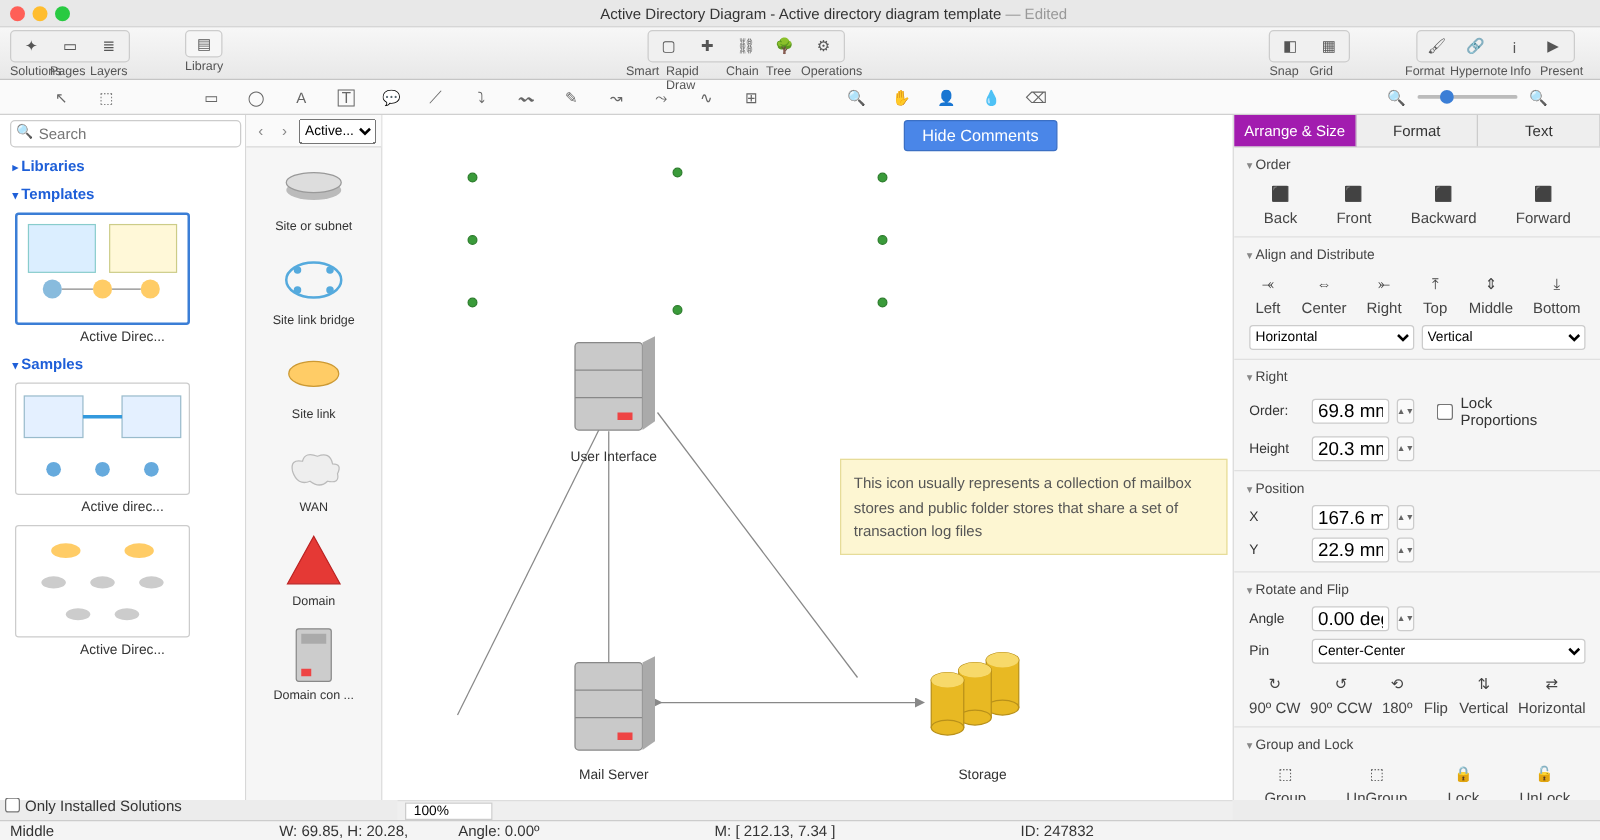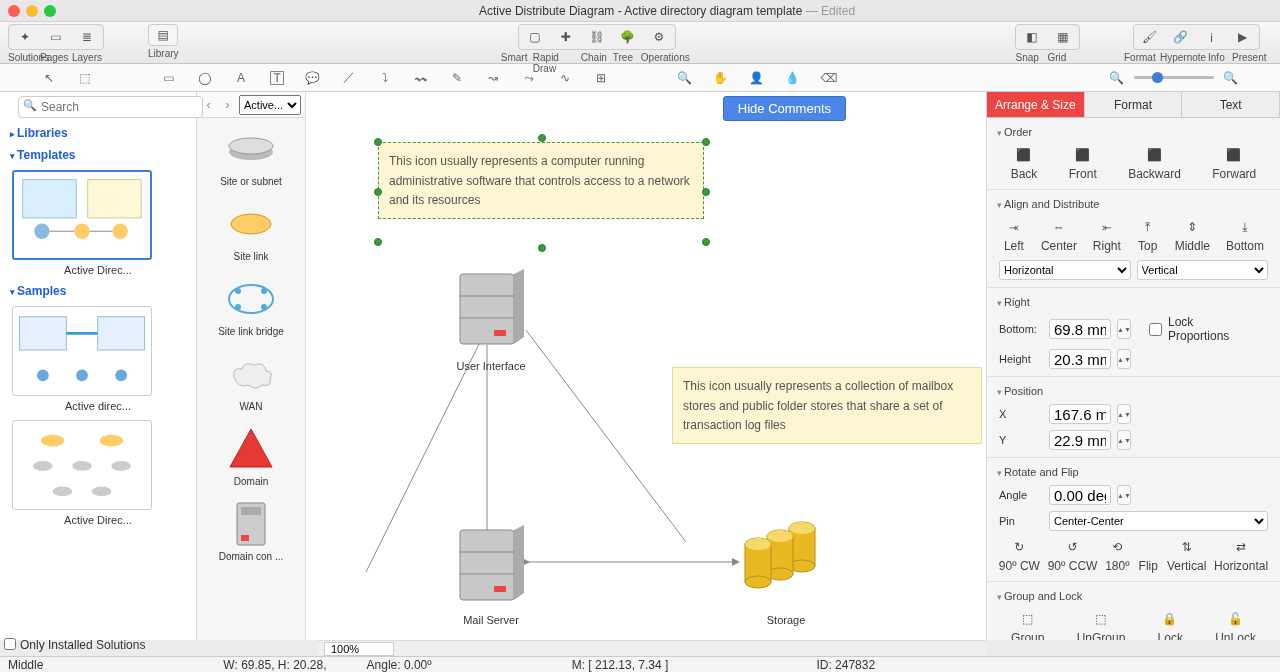--- a/index.html
+++ b/index.html
@@ -17,21 +17,21 @@
 .single .tbicon{border:1px solid #ccc;border-radius:4px;background:#f6f6f6}
 .spacer{flex:1}
 .toolbar2{height:28px;background:#fafafa;border-bottom:1px solid #d0d0d0;display:flex;align-items:center;padding:0 40px;gap:18px}
 .tb2i{width:18px;height:18px;display:flex;align-items:center;justify-content:center;color:#666}
 .tb2gap{width:30px}
 .zoom{margin-left:auto;display:flex;align-items:center;gap:8px}
 .slider{width:80px;height:3px;background:#bbb;border-radius:2px;position:relative}
 .slider::after{content:"";position:absolute;left:18px;top:-4px;width:11px;height:11px;border-radius:50%;background:#3b7ed6}
 .main{display:flex;height:548px}
 .leftcol{width:197px;background:#fff;border-right:1px solid #d8d8d8;display:flex;flex-direction:column}
-.search{margin:4px 18px;display:flex;align-items:center;gap:4px}
+.search{margin:4px 8px;display:flex;align-items:center;gap:4px}
 .search input{flex:1;height:22px;border:1px solid #ccc;border-radius:4px;padding:0 6px 0 22px;background:#fff}
 .srch-wrap{position:relative;flex:1}
 .srch-wrap::before{content:"🔍";position:absolute;left:5px;top:3px;font-size:11px;color:#999}
 .accent{color:#c94fc9}
 .treehdr{padding:4px 10px;color:#1e5fd8;font-weight:600;cursor:pointer}
 .treehdr::before{content:"▸ ";font-size:9px}
 .treehdr.open::before{content:"▾ "}
 .thumb{margin:4px 12px;text-align:center}
 .thumb .img{width:140px;height:90px;background:#fff;border:1px solid #ccc;border-radius:3px;position:relative;overflow:hidden}
 .thumb.sel .img{border:2px solid #3b7ed6}
@@ -49,21 +49,21 @@
 .canvas{position:absolute;inset:0}
 .hidec{position:absolute;top:4px;right:140px;background:#4a86e8;color:#fff;padding:4px 14px;border-radius:3px;font-size:13px;border:1px solid #3b6fc4}
 .note{position:absolute;background:#fdf6d2;border:1px solid #e6dc99;padding:8px 10px;font-size:14px;color:#555;line-height:1.4}
 .note.sel{border:1.5px dashed #3a9b3a}
 .handle{position:absolute;width:8px;height:8px;background:#3a9b3a;border:1px solid #2d7d2d;border-radius:50%}
 .nodelbl{position:absolute;font-size:11px;color:#333;text-align:center}
 .shape{position:absolute}
 .rightcol{width:294px;background:#f5f5f5;border-left:1px solid #d8d8d8;overflow:auto}
 .rtabs{display:flex;height:26px;border-bottom:1px solid #ccc}
 .rtab{flex:1;text-align:center;line-height:26px;background:#eee;border-right:1px solid #ccc;font-size:12px;color:#333}
-.rtab.act{background:#ef4444;color:#fff}
+.rtab.act{background:#a21caf;color:#fff}
 .section{border-bottom:1px solid #e0e0e0;padding:4px 0}
 .sechdr{font-size:11px;color:#444;padding:4px 10px;font-weight:500}
 .sechdr::before{content:"▾ ";font-size:9px;color:#888}
 .row{display:flex;align-items:center;padding:3px 12px;gap:6px}
 .row label{width:44px;font-size:11px;color:#333}
 .inp{width:62px;height:20px;border:1px solid #ccc;border-radius:3px;padding:0 4px;font-size:15px;background:#fff}
 .stepper{width:14px;height:20px;border:1px solid #ccc;border-radius:3px;background:#fafafa;display:flex;flex-direction:column;font-size:7px;color:#666;align-items:center;justify-content:space-around}
 .iconrow{display:flex;justify-content:space-around;padding:4px 8px;text-align:center}
 .iconcell{font-size:10px;color:#444;display:flex;flex-direction:column;align-items:center;gap:3px}
 .iconcell .ic{width:22px;height:18px;display:flex;align-items:center;justify-content:center}
@@ -78,21 +78,21 @@
 svg{overflow:visible}
 </style>
 </head>
 <body>
 
 <div class="titlebar">
   <div class="tl-dot tl-r"></div>
   <div class="tl-dot tl-y"></div>
   <div class="tl-dot tl-g"></div>
   <div class="title">
-    <span>Active Distribute Diagram - Active directory diagram template</span><span class="edited"> — Edited</span>
+    <span>Active Directory Diagram - Active directory diagram template</span><span class="edited"> — Edited</span>
   </div>
 </div>
 
 <div class="toolbar1">
   <div class="tbgroup">
       <div class="tbicons">
     <div class="tbicon">✦</div>
     <div class="tbicon">▭</div>
     <div class="tbicon">≣</div>
   </div>
@@ -240,37 +240,37 @@
           <div class="ico">
             <svg width="50" height="30">
               <ellipse cx="25" cy="18" rx="22" ry="8" fill="#bbb"></ellipse>
               <ellipse cx="25" cy="12" rx="22" ry="8" fill="#ddd" stroke="#999"></ellipse>
             </svg>
           </div>
           <div class="lbl">Site or subnet</div>
         </div>
       <div class="stencil">
           <div class="ico">
-            <svg width="50" height="30">
-              <ellipse cx="25" cy="15" rx="20" ry="10" fill="#fc6" stroke="#c93"></ellipse>
-            </svg>
-          </div>
-          <div class="lbl">Site link</div>
-        </div>
-      <div class="stencil">
-          <div class="ico">
             <svg width="50" height="40">
               <ellipse cx="25" cy="20" rx="22" ry="14" fill="none" stroke="#5ad" stroke-width="2"></ellipse>
               <circle cx="12" cy="12" r="3" fill="#5ad"></circle>
               <circle cx="38" cy="12" r="3" fill="#5ad"></circle>
               <circle cx="12" cy="28" r="3" fill="#5ad"></circle>
               <circle cx="38" cy="28" r="3" fill="#5ad"></circle>
             </svg>
           </div>
           <div class="lbl">Site link bridge</div>
+        </div>
+      <div class="stencil">
+          <div class="ico">
+            <svg width="50" height="30">
+              <ellipse cx="25" cy="15" rx="20" ry="10" fill="#fc6" stroke="#c93"></ellipse>
+            </svg>
+          </div>
+          <div class="lbl">Site link</div>
         </div>
       <div class="stencil">
           <div class="ico">
             <svg width="50" height="34">
               <path d="M8 20 Q6 10 16 12 Q18 4 28 8 Q38 4 40 14 Q48 14 44 22 Q46 30 36 28 Q30 34 22 28 Q12 32 8 20" fill="#eee" stroke="#bbb"></path>
             </svg>
           </div>
           <div class="lbl">WAN</div>
         </div>
       <div class="stencil">
@@ -303,23 +303,20 @@
         <line x1="220" y1="238" x2="380" y2="450" stroke="#888"></line>
         <line x1="181" y1="253" x2="181" y2="438" stroke="#888"></line>
         <line x1="220" y1="470" x2="430" y2="470" stroke="#888" marker-start="url(#arr)" marker-end="url(#arr)"></line>
         <defs>
             <marker id="arr" markerWidth="8" markerHeight="8" refX="4" refY="4" orient="auto">
               <path d="M0 0 L8 4 L0 8 z" fill="#888"></path>
             </marker>
           </defs>
       </svg>
 
-      <div class="note sel" style="left:72px;top:50px;width:326px">
-        <span>This icon usually represents a computer running administrative software that controls access to a network and its resources</span>
-      </div>
       <div class="handle" style="left:68px;top:46px"></div>
         <div class="handle" style="left:232px;top:42px"></div>
         <div class="handle" style="left:396px;top:46px"></div>
       <div class="handle" style="left:68px;top:96px"></div>
         <div class="handle" style="left:396px;top:96px"></div>
       <div class="handle" style="left:68px;top:146px"></div>
         <div class="handle" style="left:232px;top:152px"></div>
         <div class="handle" style="left:396px;top:146px"></div>
 
       <div class="note" style="left:366px;top:275px;width:310px">
@@ -426,21 +423,21 @@
           </div>
       </div>
       <div class="row">
           <select class="sel100"><option>Horizontal</option></select>
           <select class="sel100"><option>Vertical</option></select>
         </div>
     </div>
     <div class="section">
       <div class="sechdr">Right</div>
       <div class="row">
-          <label>Bottom:</label>
+          <label>Order:</label>
           <input class="inp" value="69.8 mm" style="">
           <div class="stepper">▲▼</div>
         <label class="chk" style="margin-left:12px">
             <input type="checkbox" style="">
             <span>Lock Proportions</span>
           </label>
         </div>
       <div class="row">
           <label>Height</label>
           <input class="inp" value="20.3 mm" style="">

